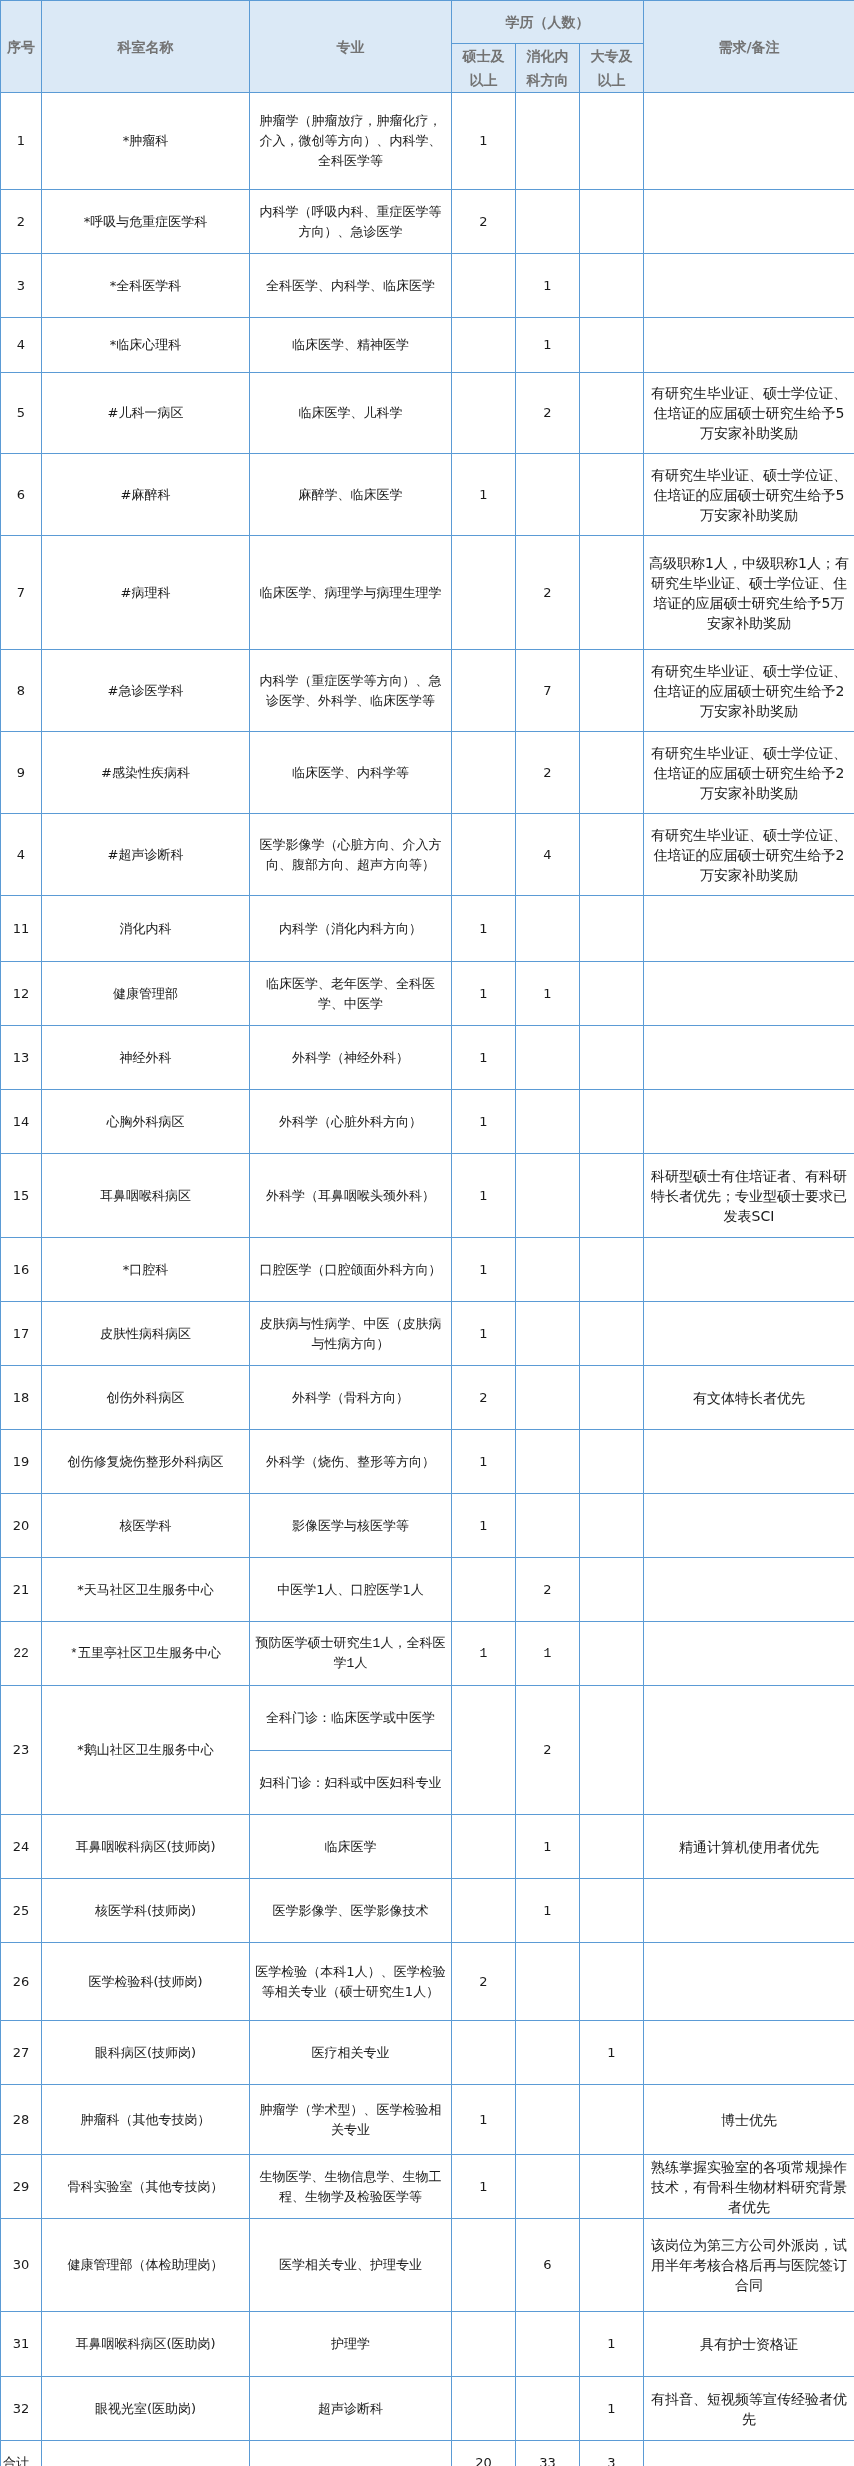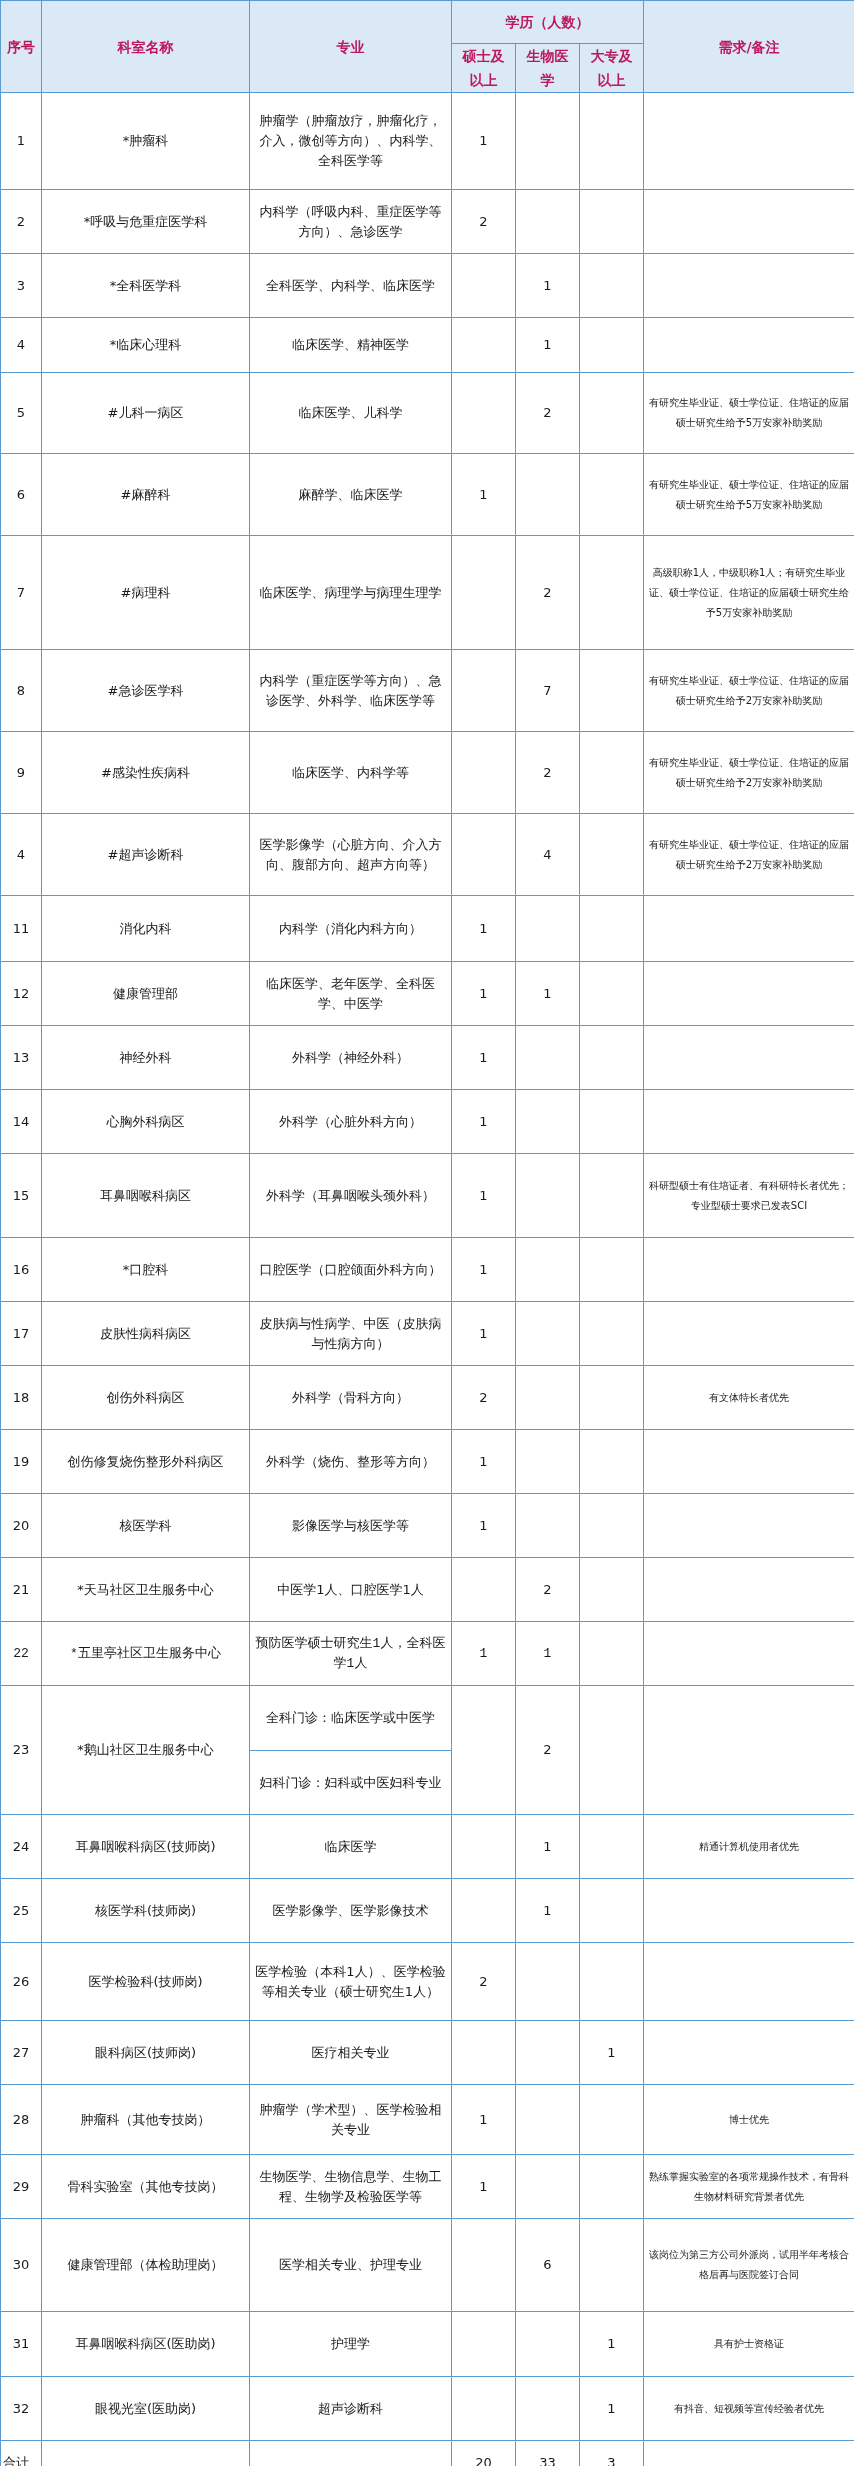--- a/index.html
+++ b/index.html
@@ -1,23 +1,23 @@
 <!DOCTYPE html>
 <html><head>
 <meta charset="utf-8">
 <style>
   html, body { margin: 0; padding: 0; background: #ffffff; }
   body { width: 854px; height: 2466px; overflow: hidden; font-family: "DejaVu Sans", "Liberation Sans", sans-serif; color: #1a1a1a; }
   table { border-collapse: collapse; table-layout: fixed; width: 854px; }
   td, th { border: 1px solid #5b9bd5; text-align: center; vertical-align: middle; font-size: 13px; line-height: 20px; padding: 0 4px; font-weight: normal; word-break: break-all; }
-  th { background: #dbe9f6; font-weight: bold; font-size: 14px; color: #be185d; }
+  th { background: #dbe9f6; font-weight: bold; font-size: 14px; color: #737373; }
   th.edu-sub { line-height: 24px; }
   td.seq { padding: 0 2px; }
   td.total-label { text-align: left; padding-left: 2px; }
-  td.note { font-size: 10px; }
+  td.note { font-size: 14px; }
 </style>
 </head>
 <body>
 
 <table>
   <colgroup>
     <col style="width:41px">
     <col style="width:208px">
     <col style="width:202px">
     <col style="width:64px">
@@ -28,21 +28,21 @@
   <thead>
     <tr style="height:43px">
       <th rowspan="2">序号</th>
       <th rowspan="2">科室名称</th>
       <th rowspan="2">专业</th>
       <th colspan="3">学历（人数）</th>
       <th rowspan="2">需求/备注</th>
     </tr>
     <tr style="height:37px">
       <th class="edu-sub">硕士及以上</th>
-      <th class="edu-sub">生物医学</th>
+      <th class="edu-sub">消化内科方向</th>
       <th class="edu-sub">大专及以上</th>
     </tr>
   </thead>
   <tbody id="tbody">
   <tr style="height: 97px;">
         <td class="seq">1</td>
         <td>*肿瘤科</td>
         <td>肿瘤学（肿瘤放疗，肿瘤化疗，介入，微创等方向）、内科学、全科医学等</td>
         <td>1</td>
         <td></td>

